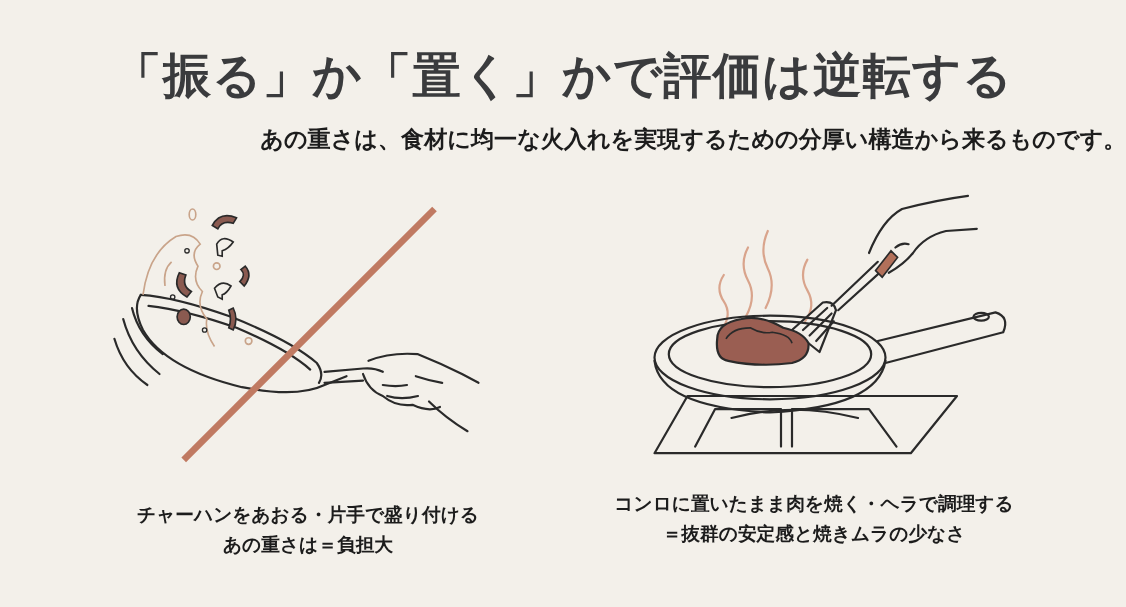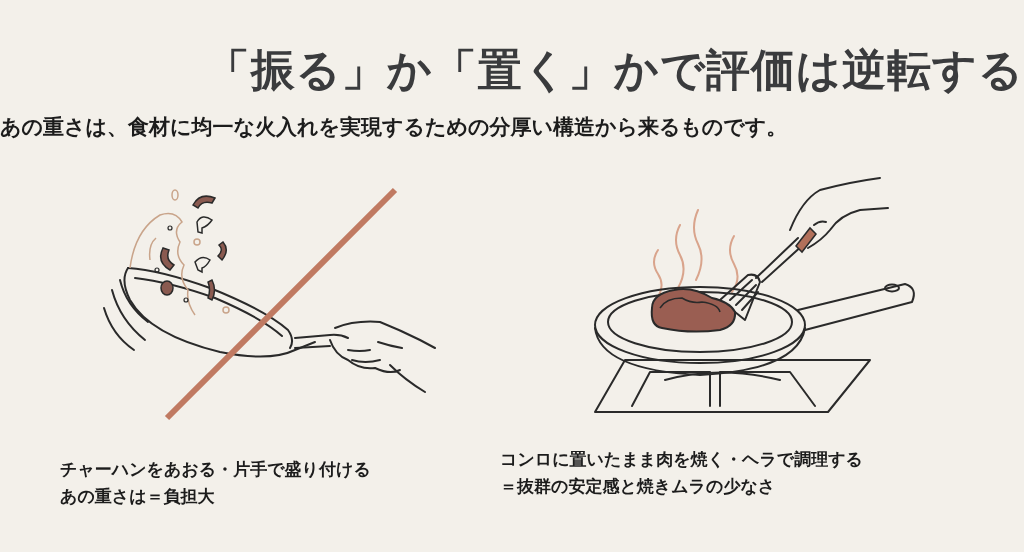--- a/index.html
+++ b/index.html
@@ -5,33 +5,33 @@
     html, body { margin: 0; padding: 0; }
     body {
       width: 1024px; height: 552px; overflow: hidden;
       background: #f3f0ea;
       font-family: "DejaVu Sans", "Liberation Sans", sans-serif;
       color: #222222;
       position: relative;
     }
     .title {
       position: absolute; left: 0; top: 42px; width: 1024px;
-      text-align: right; font-size: 44px; font-weight: bold;
+      text-align: center; font-size: 44px; font-weight: bold;
       color: #3a3b3d; letter-spacing: 1px; line-height: 56px;
     }
     .subtitle {
       position: absolute; left: 0; top: 112px; width: 1024px;
-      text-align: left; font-size: 21px; font-weight: bold;
+      text-align: right; font-size: 21px; font-weight: bold;
       color: #1c1c1c; line-height: 30px;
     }
     .illus { position: absolute; }
     .illus-left { left: 90px; top: 170px; width: 360px; height: 260px; }
     .illus-right { left: 570px; top: 170px; width: 360px; height: 260px; }
     .caption {
-      position: absolute; font-size: 17px; font-weight: bold;
+      position: absolute; text-align: center; font-size: 17px; font-weight: bold;
       color: #1c1c1c; line-height: 27px;
     }
     .caption-left { left: 60px; top: 456px; width: 440px; }
     .caption-right { left: 500px; top: 446px; width: 480px; }
   </style>
 </head>
 <body>
 
 <div class="title">「振る」か「置く」かで評価は逆転する</div>
 <div class="subtitle">あの重さは、食材に均一な火入れを実現するための分厚い構造から来るものです。</div>

